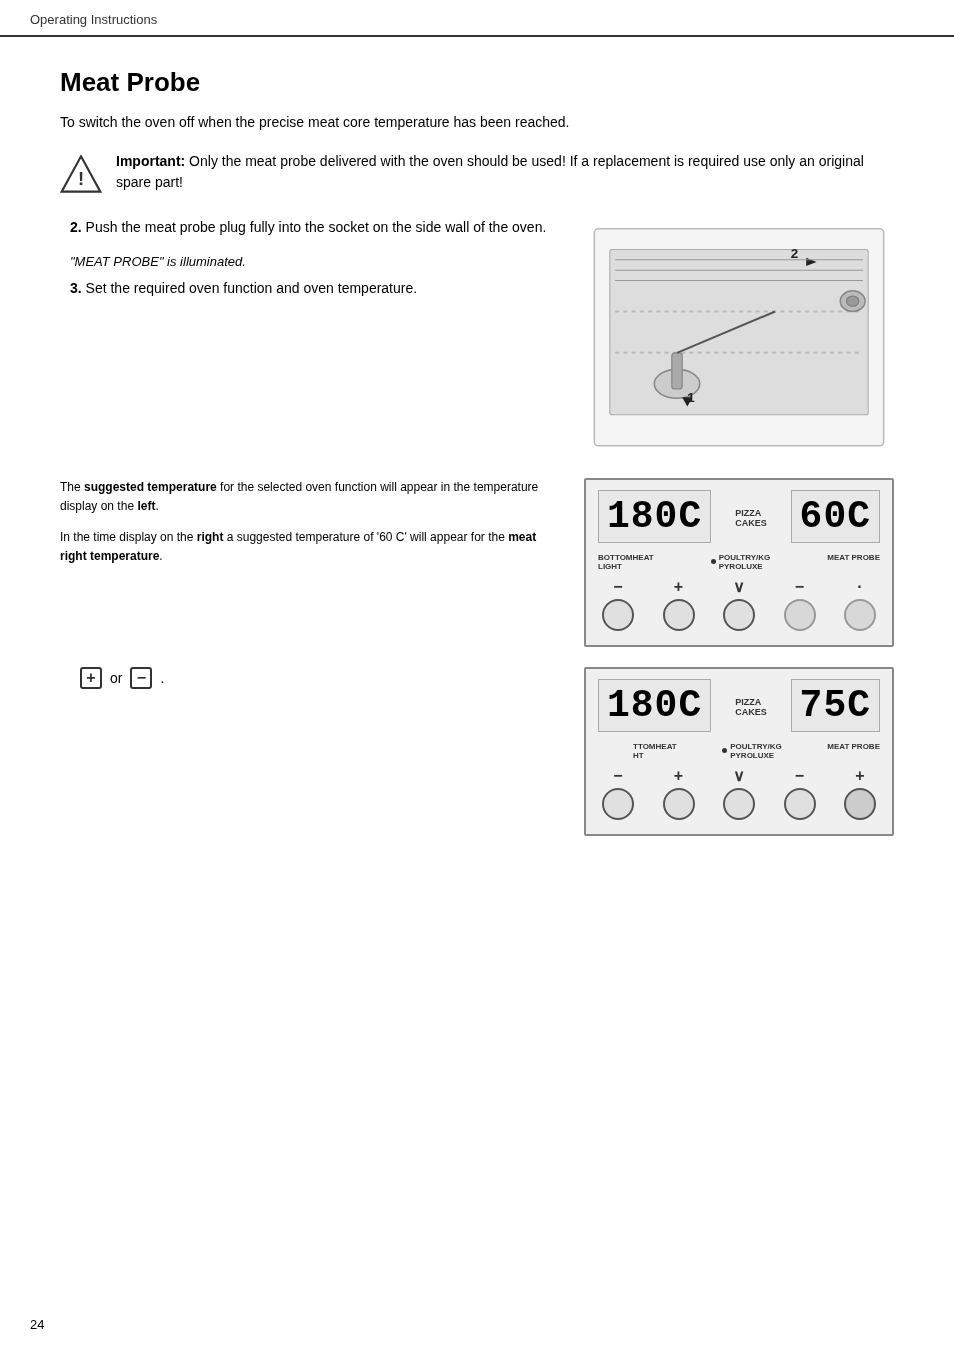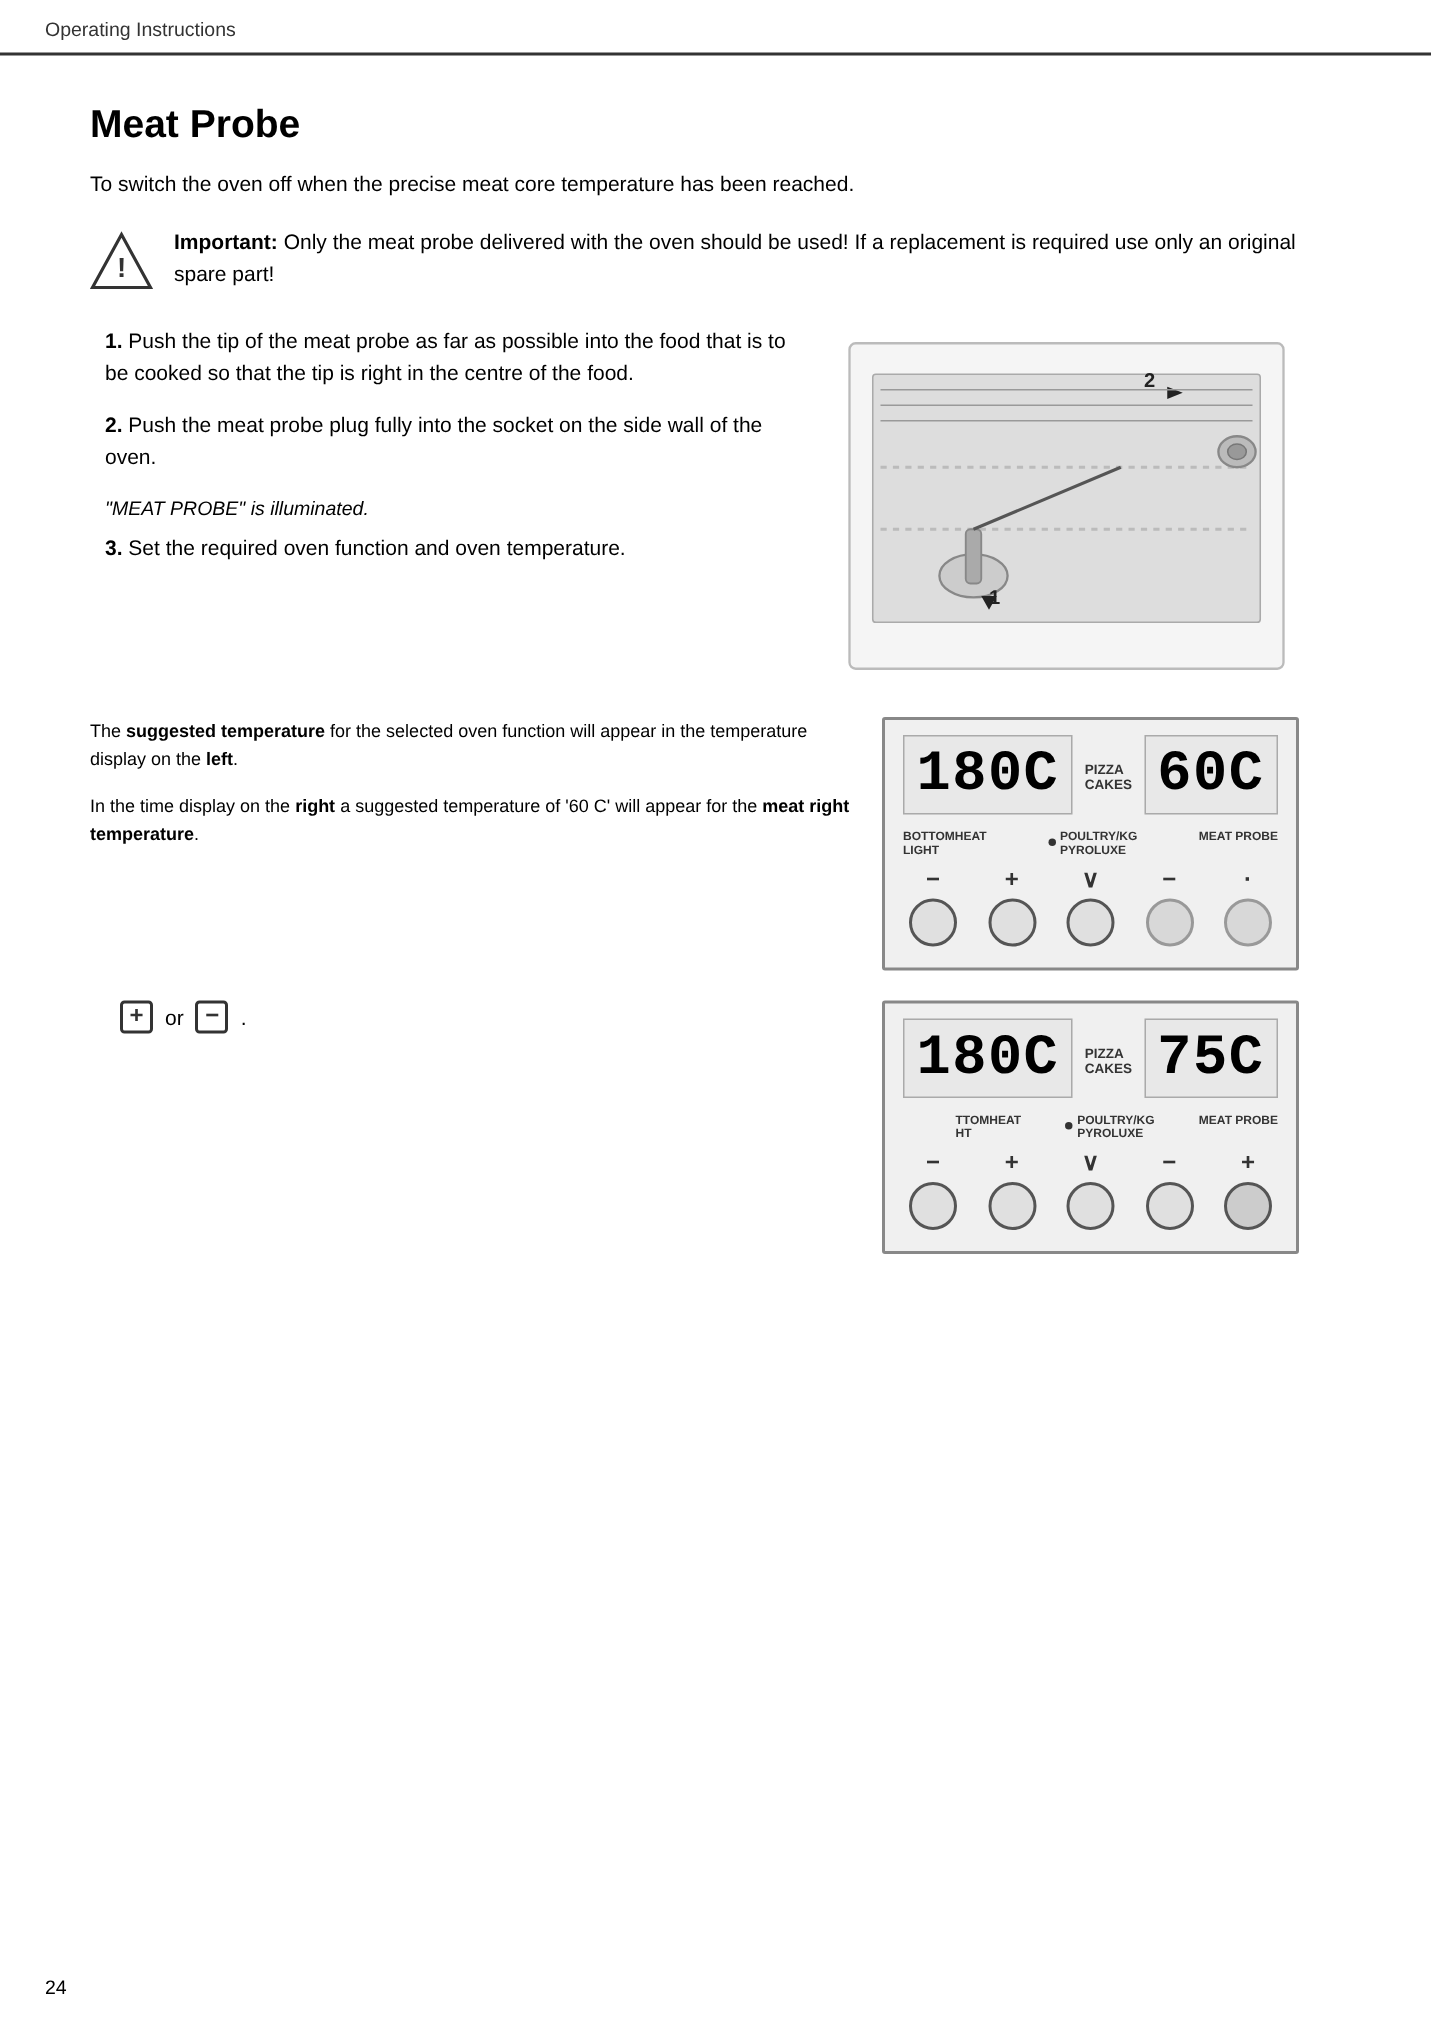--- a/index.html
+++ b/index.html
@@ -17,21 +17,21 @@
       background: #fff;
       padding: 0;
     }
     .header {
       padding: 12px 30px 8px 30px;
       border-bottom: 2px solid #333;
       font-size: 13px;
       color: #333;
     }
     .content {
-      padding: 20px 88px 30px 60px;
+      padding: 20px 60px 30px 60px;
     }
     .page-title {
       font-size: 26px;
       font-weight: bold;
       margin-bottom: 14px;
       margin-top: 10px;
     }
     .intro-text {
       font-size: 14px;
       margin-bottom: 18px;
@@ -90,21 +90,21 @@
     }
     .middle-text {
       flex: 1;
       font-size: 12px;
       line-height: 1.6;
     }
     .middle-text strong {
       font-weight: bold;
     }
     .display-panel {
-      width: 278px;
+      width: 310px;
       flex-shrink: 0;
       border: 2px solid #888;
       background: #f0f0f0;
       padding: 10px 12px 14px 12px;
       border-radius: 2px;
     }
     .display-top {
       display: flex;
       align-items: center;
       justify-content: space-between;
@@ -196,24 +196,20 @@
         </svg>
         <p class="important-text">
           <strong>Important:</strong>
           <span>Only the meat probe delivered with the oven should be used! If a replacement is required use only an original spare part!</span>
         </p>
       </div>
 
       <div class="steps-figure-row">
         <div class="steps-col">
           <div class="step">
-            <span class="step-num">1.</span>
-            <span> Push the tip of the meat probe as far as possible into the food that is to be cooked so that the tip is right in the centre of the food.</span>
-          </div>
-          <div class="step">
             <span class="step-num">2.</span>
             <span> Push the meat probe plug fully into the socket on the side wall of the oven.</span>
           </div>
           <div class="step illuminated-text">
             <span>"MEAT PROBE" is illuminated.</span>
           </div>
           <div class="step">
             <span class="step-num">3.</span>
             <span> Set the required oven function and oven temperature.</span>
           </div>

